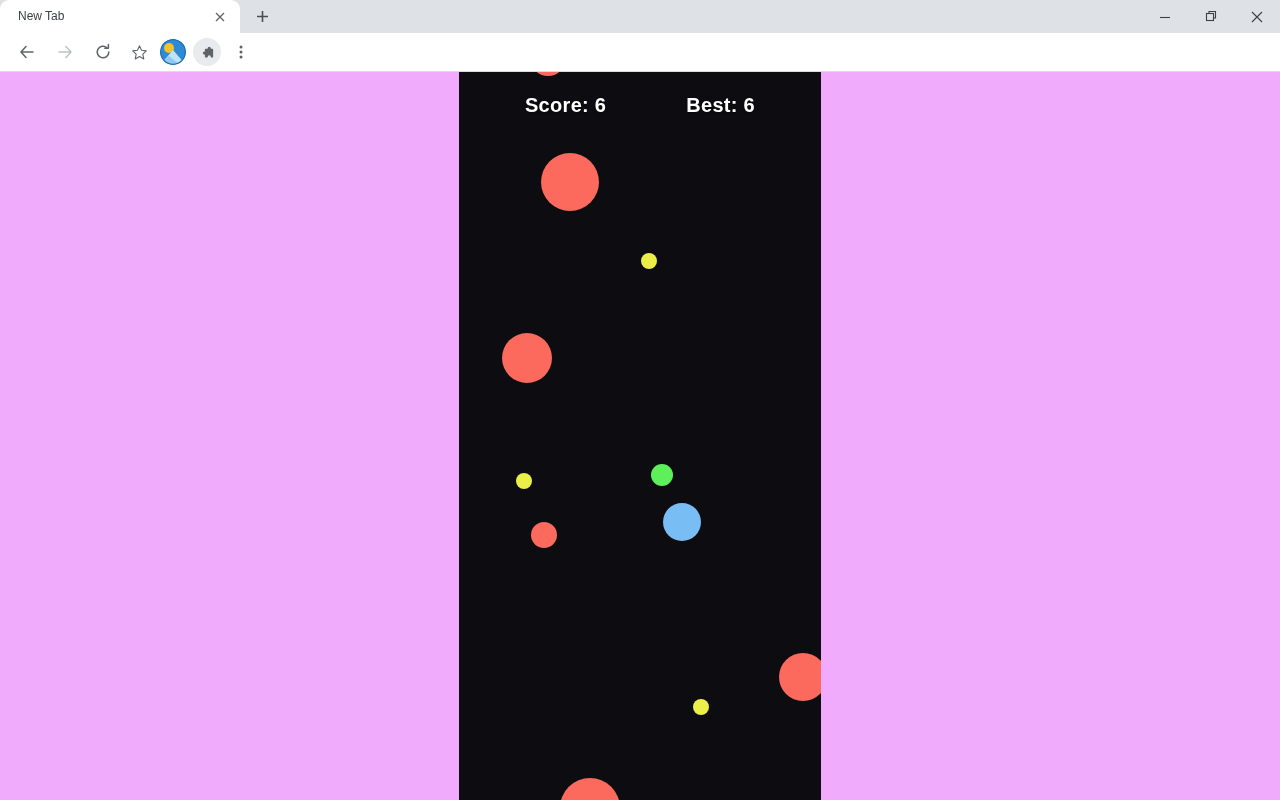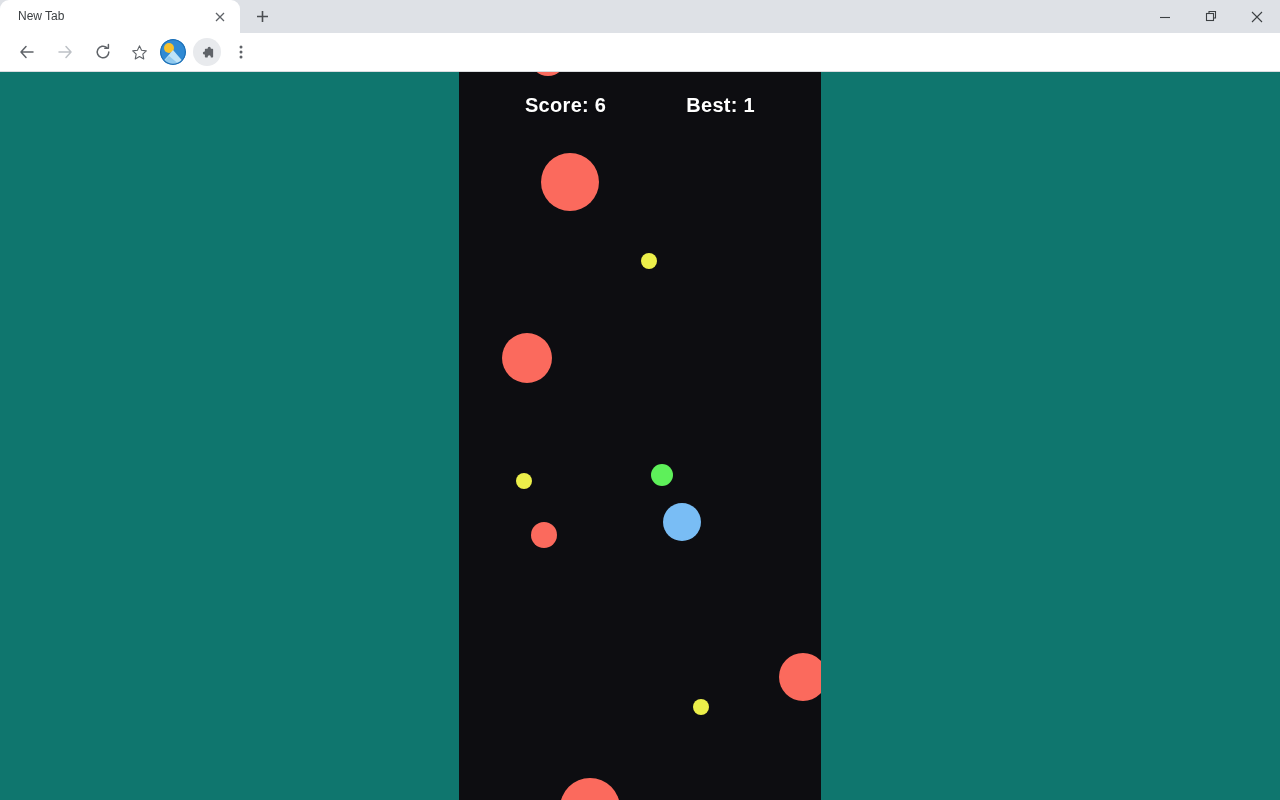--- a/index.html
+++ b/index.html
@@ -147,21 +147,21 @@
     height: 26px;
     border-radius: 50%;
     overflow: hidden;
     margin: 0 4px;
     flex: 0 0 26px;
   }
 
   
   .viewport {
     flex: 1;
-    background: #0f766e;
+    background: #f0abfc;
     position: relative;
     overflow: hidden;
   }
 
   .game-stage {
     position: absolute;
     left: 459px;
     top: 0;
     width: 362px;
     height: 728px;
@@ -293,21 +293,21 @@
       </svg>
     </div>
   </div>
 
   <div class="viewport">
 
     <div class="game-stage" id="game-stage">
 
       <div class="hud">
         <span class="hud-item">Score: 6</span>
-        <span class="hud-item">Best: 1</span>
+        <span class="hud-item">Best: 6</span>
       </div>
 
       <div id="ball-layer">
           <div class="ball" style="width: 36px; height: 36px; left: 71px; top: -32px; background: rgb(251, 106, 93);"></div>
           <div class="ball" style="width: 58px; height: 58px; left: 82px; top: 81px; background: rgb(251, 106, 93);"></div>
           <div class="ball" style="width: 16px; height: 16px; left: 182px; top: 181px; background: rgb(236, 239, 74);"></div>
           <div class="ball" style="width: 50px; height: 50px; left: 43px; top: 261px; background: rgb(251, 106, 93);"></div>
           <div class="ball" style="width: 22px; height: 22px; left: 192px; top: 392px; background: rgb(94, 240, 90);"></div>
           <div class="ball" style="width: 16px; height: 16px; left: 57px; top: 401px; background: rgb(236, 239, 74);"></div>
           <div class="ball" style="width: 38px; height: 38px; left: 204px; top: 431px; background: rgb(121, 189, 245);"></div>

